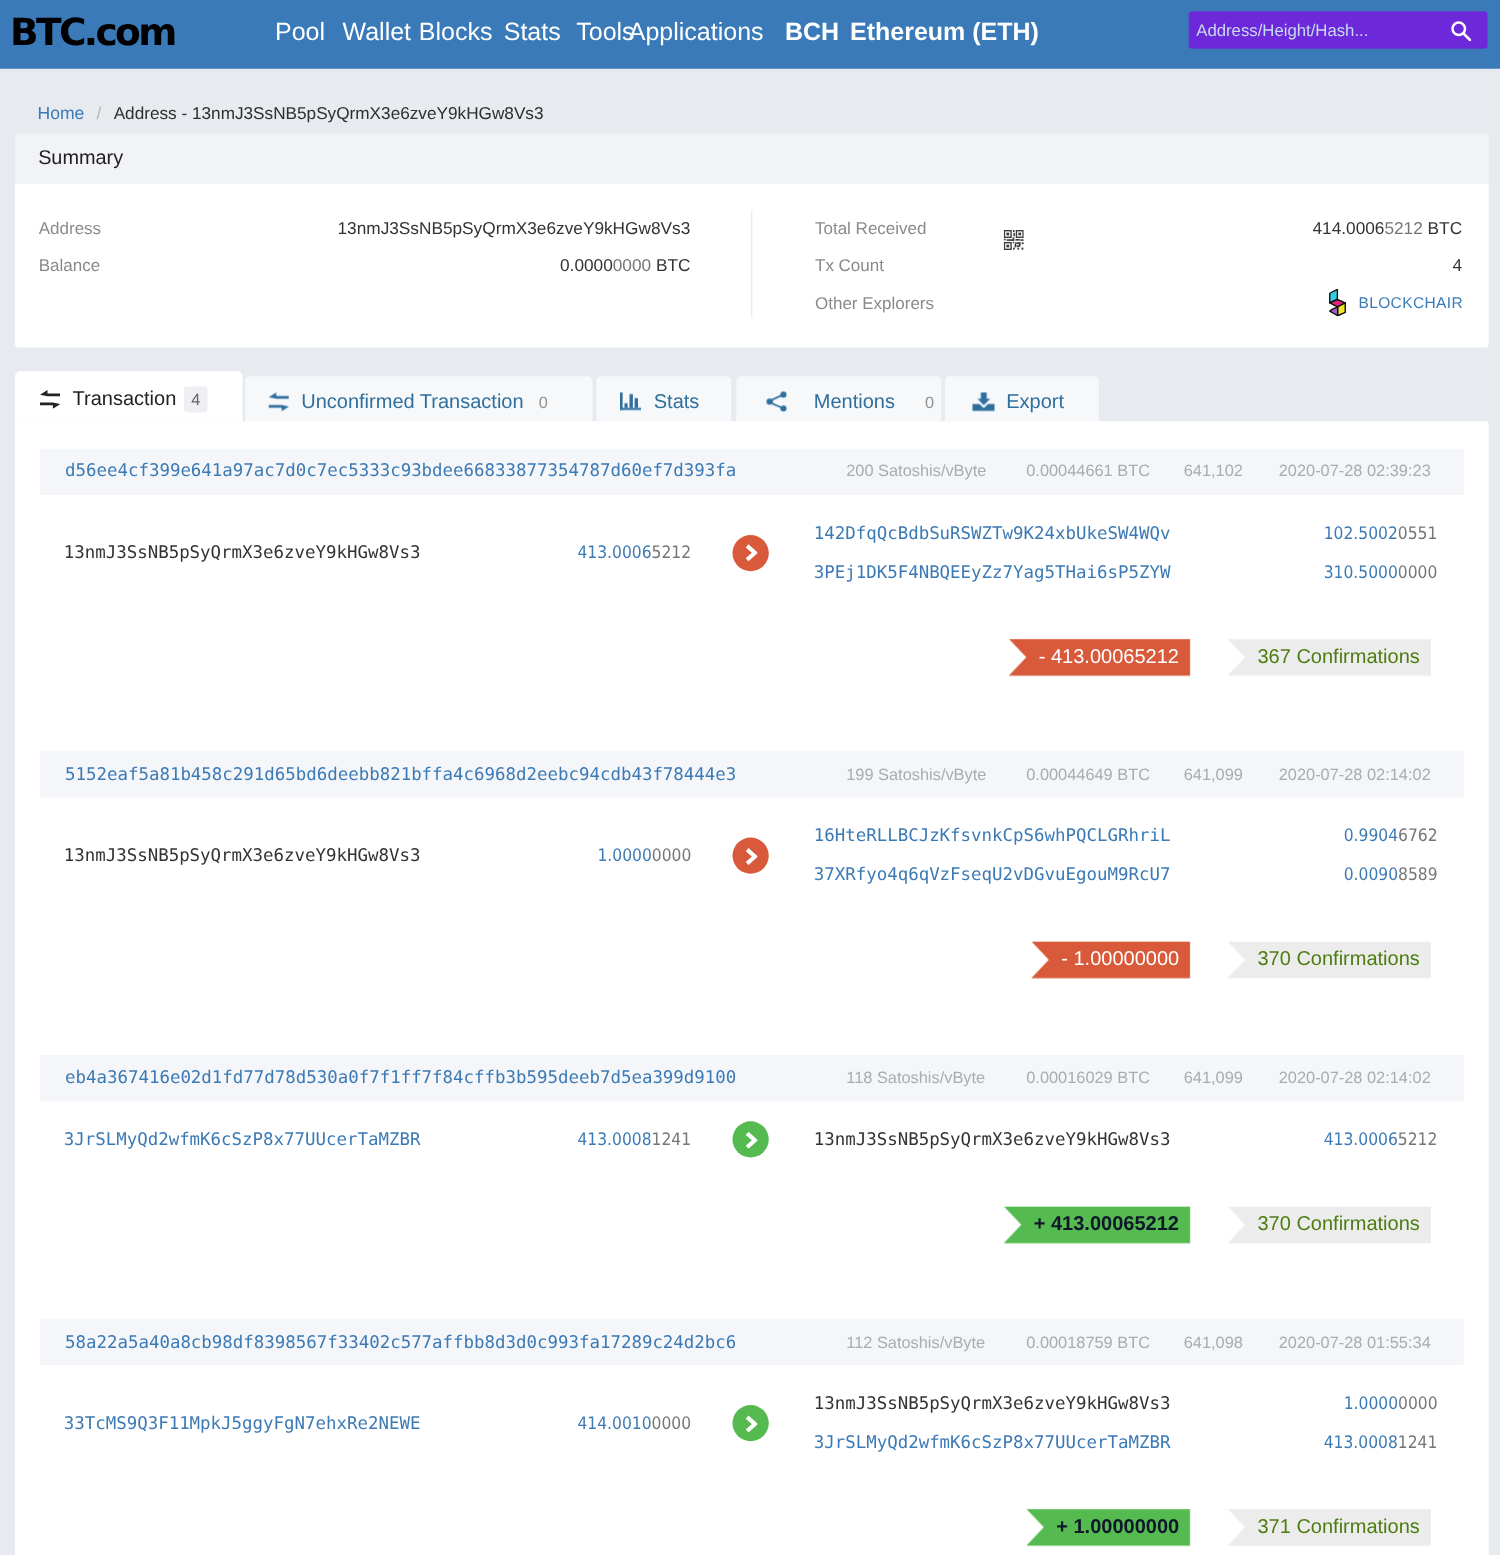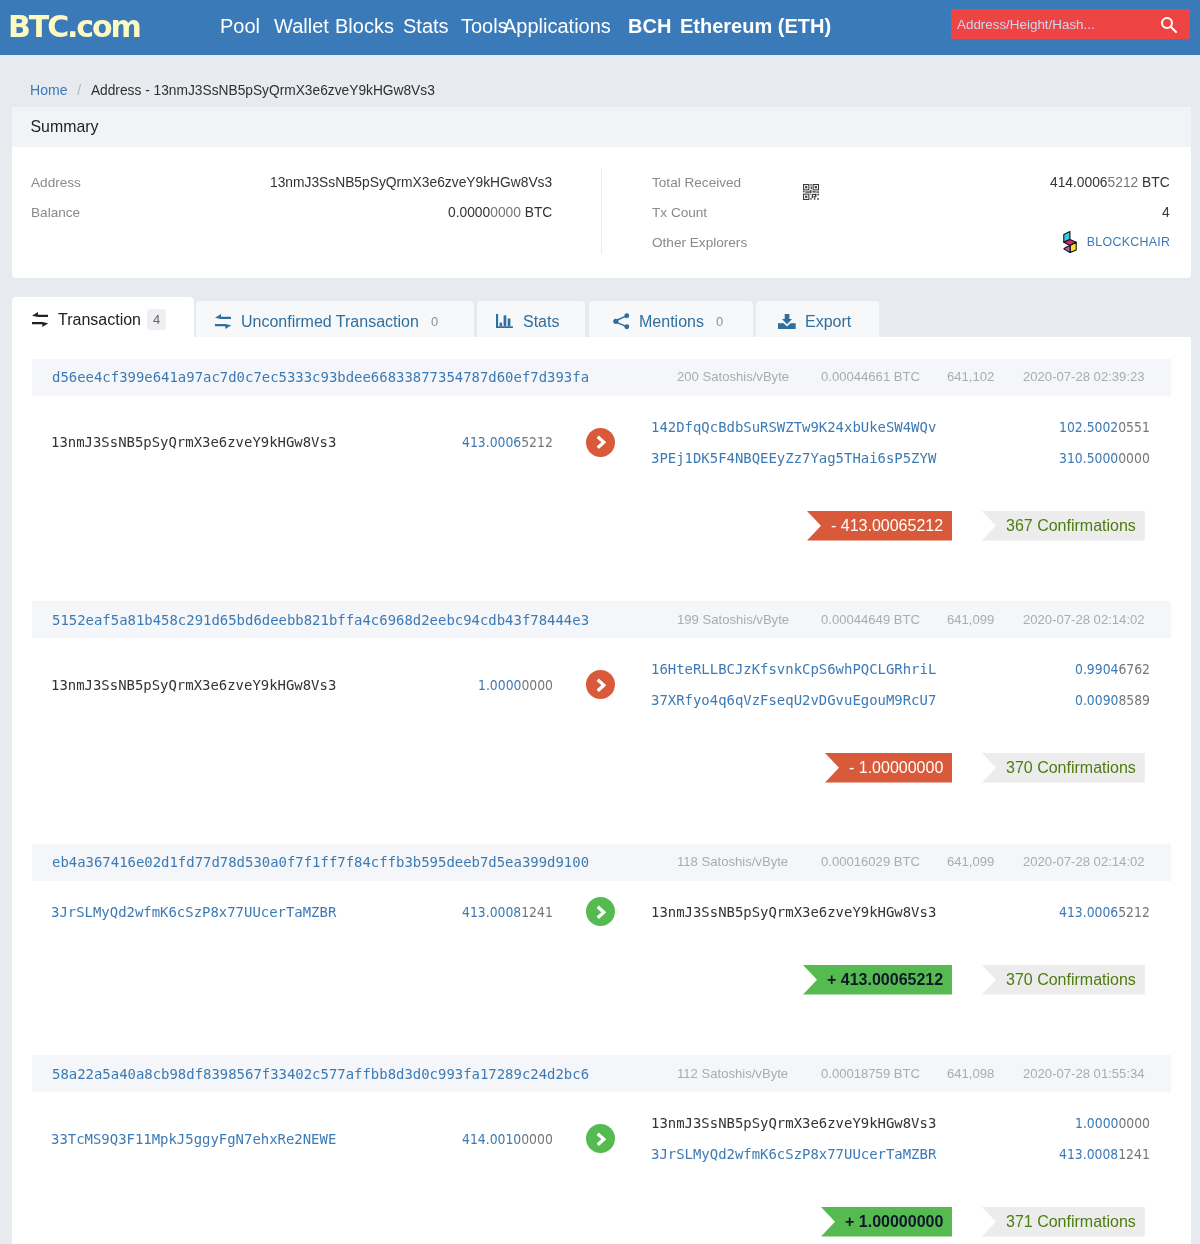--- a/index.html
+++ b/index.html
@@ -11,25 +11,25 @@
     font-family:"Liberation Sans",sans-serif;
     background:#e7eaee;
     font-size:14px;color:#333;
   }
   a{text-decoration:none;}
   .mono{font-family:"DejaVu Sans Mono",monospace;font-size:13.95px;}
   .num{font-family:"DejaVu Sans",sans-serif;font-stretch:condensed;font-size:13.8px;}
 
   
   .navbar{height:55px;background:#3a7ab9;position:relative;}
-  .brand{position:absolute;left:7.5px;top:12px;color:#fef9c3;font-weight:bold;font-size:30px;
+  .brand{position:absolute;left:7.5px;top:12px;color:#000000;font-weight:bold;font-size:30px;
          letter-spacing:-2.1px;font-family:"DejaVu Sans",sans-serif;line-height:30px;}
   .nav-links{position:absolute;left:210px;top:18px;height:16px;}
   .nav-links a{color:#fff;font-size:20px;white-space:nowrap;line-height:16px;top:0;}
-  .searchbox{position:absolute;left:951px;top:9px;width:239px;height:30px;background:#ef4444;
+  .searchbox{position:absolute;left:951px;top:9px;width:239px;height:30px;background:#6d28d9;
              border-radius:3px;}
   .searchbox input{position:absolute;left:4px;top:0;height:30px;width:200px;background:transparent;
                    border:0;outline:none;color:#fff;font-size:13.4px;
                    font-family:"Liberation Sans",sans-serif;}
   .searchbox input::placeholder{color:#c7dbf1;opacity:1;}
   .search-ico{position:absolute;right:13px;top:7px;line-height:0;}
 
   
   .crumb{position:absolute;left:30.2px;top:81.8px;font-size:13.75px;color:#2f2f2f;display:flex;align-items:baseline;}
   .crumb a{color:#3a7ab9;font-size:14.05px;}
@@ -245,21 +245,21 @@
               <rect x="0" y="0" width="2.1" height="14.4"></rect>
               <rect x="0" y="12.3" width="16.9" height="2.1"></rect>
               <rect x="3.6" y="8.6" width="2.5" height="3.7"></rect>
               <rect x="7.6" y="1.3" width="2.7" height="11"></rect>
               <rect x="11.7" y="4.5" width="2.7" height="7.8"></rect>
             </g>
           </svg>
         </span>
         <span>Stats</span>
       </div>
-      <div class="tab" style="width: 164.4px; padding-left: 23.9px;">
+      <div class="tab" style="width: 164.4px; padding-left: 23.9px; gap: 12px;">
         <span class="ic">
           <svg width="16.7" height="16.5" viewBox="0 0 16.7 16.5">
             <g stroke="currentColor" stroke-width="1.45" fill="none">
               <path d="M4.3 7.0 L12.4 3.3 M4.3 9.6 L12.4 13.2"></path>
             </g>
             <g fill="currentColor">
               <circle cx="13.8" cy="2.7" r="2.45"></circle>
               <circle cx="2.8" cy="8.3" r="2.6"></circle>
               <circle cx="13.8" cy="13.8" r="2.45"></circle>
             </g>

